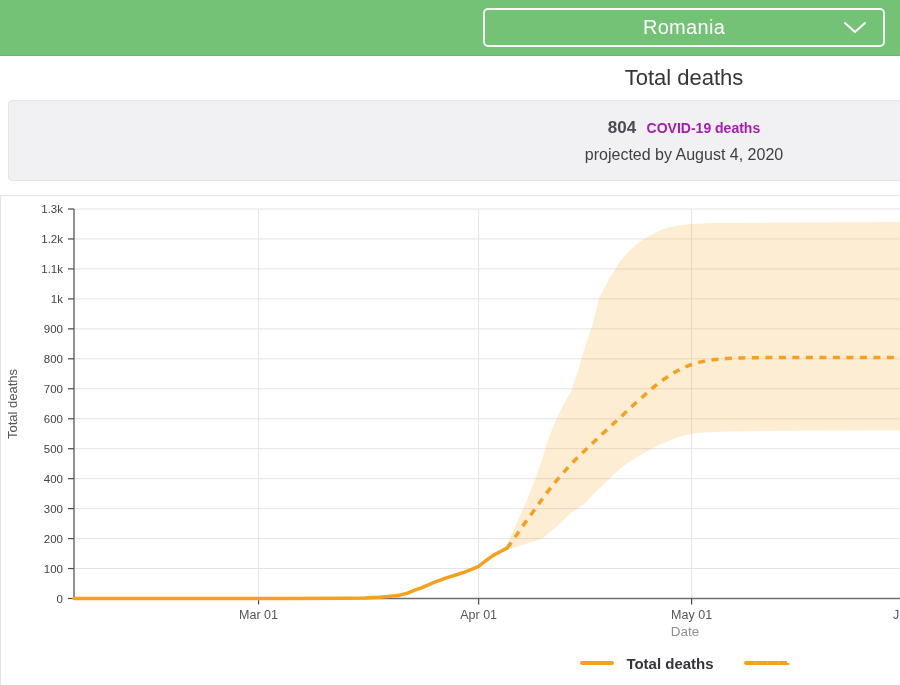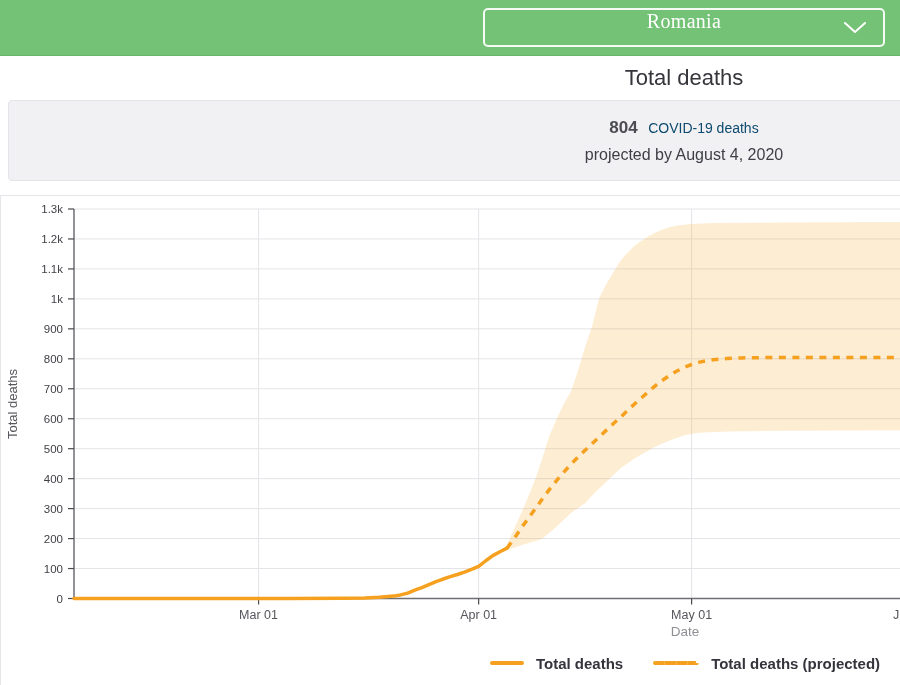--- a/index.html
+++ b/index.html
@@ -10,40 +10,40 @@
   }
   .page{width:1368px;}
 
   
   .topbar{
     height:55px;background:#74c276;border-bottom:1px solid #69b56d;
     display:flex;align-items:center;justify-content:center;
   }
   .dropdown{
     width:398px;height:35px;border:2px solid rgba(255,255,255,0.92);
-    border-radius:5px;display:flex;align-items:flex-start;justify-content:center;
-    position:relative;cursor:pointer;font-family:Liberation Serif, serif;
+    border-radius:5px;display:flex;align-items:center;justify-content:center;
+    position:relative;cursor:pointer;
   }
   .dd-label{color:#ffffff;font-size:20px;letter-spacing:.3px;}
   .chev{position:absolute;right:16px;top:11px;display:block;line-height:0;}
 
   
   .page-title{
     margin:9px 0 0 0;font-size:22px;font-weight:400;color:#35353b;
     text-align:center;line-height:26px;
   }
 
   
   .summary-box{
     margin:9px 8px 0 8px;background:#f1f1f4;border:1px solid #e3e3e8;
     border-radius:4px;text-align:center;padding:14px 0 13px 0;
   }
   .summary-line1{line-height:26px;}
   .summary-value{font-size:17px;font-weight:700;color:#4b4b53;}
-  .summary-label{font-size:14px;font-weight:400;color:#0c4a6e;margin-left:6px;}
+  .summary-label{font-size:14px;font-weight:700;color:#a21caf;margin-left:6px;}
   .summary-sub{font-size:16px;color:#3e3e46;line-height:25px;margin-top:1px;}
 
   
   .chart-card{
     margin-top:14px;border:1px solid #e6e6ea;background:#ffffff;
     min-height:500px;
   }
   #chart-svg{display:block;}
 
   .legend{
@@ -152,18 +152,17 @@
         <text x="684" y="440" text-anchor="middle" font-size="13.5" fill="#8f8f94">Date</text>
       </svg>
 
     <div class="legend">
       <div class="legend-item">
         <span class="swatch solid"></span>
         <span class="legend-label">Total deaths</span>
       </div>
       <div class="legend-item">
         <span class="swatch dashed"></span>
-        <span class="legend-label">Total deaths (projected)</span>
       </div>
     </div>
   </section>
 
 </div>
 
 </body></html>

